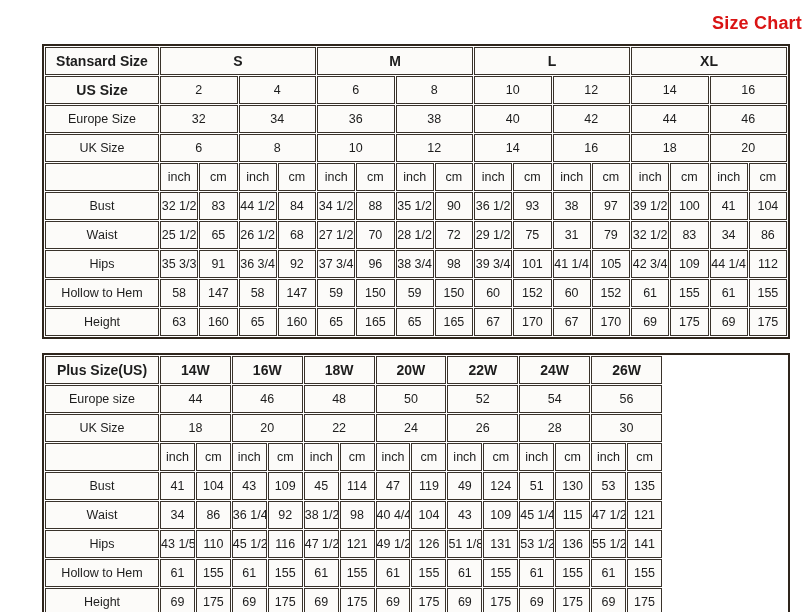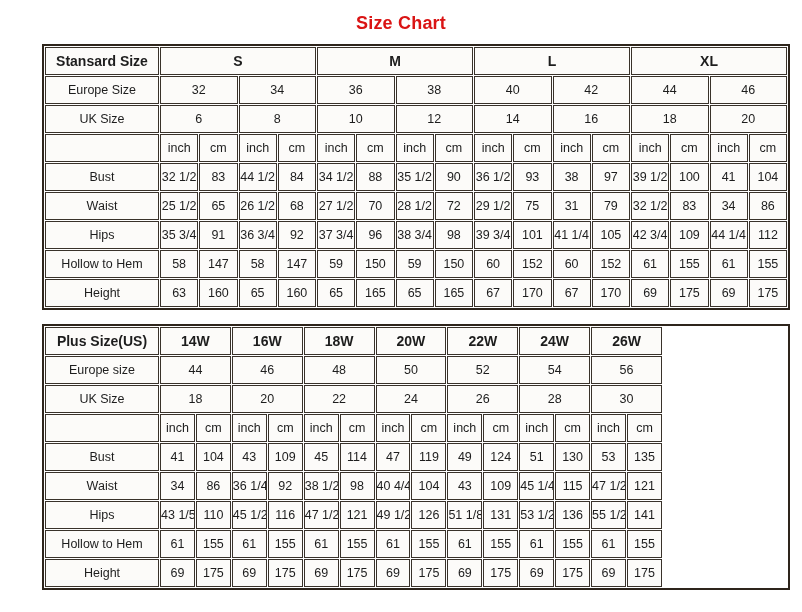--- a/index.html
+++ b/index.html
@@ -7,21 +7,21 @@
     padding: 0;
   }
   body {
     width: 802px;
     height: 612px;
     background: #ffffff;
     font-family: "Liberation Sans", "DejaVu Sans", sans-serif;
     overflow: hidden;
   }
   .title {
-    text-align: center;
+    text-align: right;
     font-size: 18px;
     font-weight: bold;
     color: #da1414;
     margin: 13px 0 9px 0;
     line-height: 1.2;
     letter-spacing: 0.2px;
   }
   table.size-table {
     border-collapse: separate;
     border-spacing: 1px;
@@ -84,20 +84,31 @@
       <col>
       <col>
     </colgroup>
     <tbody>
       <tr>
         <th class="b">Stansard Size</th>
         <th class="b" colspan="4">S</th>
         <th class="b" colspan="4">M</th>
         <th class="b" colspan="4">L</th>
         <th class="b" colspan="4">XL</th>
+      </tr>
+      <tr>
+        <td class="b">US Size</td>
+        <td colspan="2">2</td>
+        <td colspan="2">4</td>
+        <td colspan="2">6</td>
+        <td colspan="2">8</td>
+        <td colspan="2">10</td>
+        <td colspan="2">12</td>
+        <td colspan="2">14</td>
+        <td colspan="2">16</td>
       </tr>
       <tr>
         <td>Europe Size</td>
         <td colspan="2">32</td>
         <td colspan="2">34</td>
         <td colspan="2">36</td>
         <td colspan="2">38</td>
         <td colspan="2">40</td>
         <td colspan="2">42</td>
         <td colspan="2">44</td>
@@ -166,21 +177,21 @@
         <td>75</td>
         <td>31</td>
         <td>79</td>
         <td>32 1/2</td>
         <td>83</td>
         <td>34</td>
         <td>86</td>
       </tr>
       <tr>
         <td>Hips</td>
-        <td>35 3/4</td>
+        <td>35 3/3</td>
         <td>91</td>
         <td>36 3/4</td>
         <td>92</td>
         <td>37 3/4</td>
         <td>96</td>
         <td>38 3/4</td>
         <td>98</td>
         <td>39 3/4</td>
         <td>101</td>
         <td>41 1/4</td>

